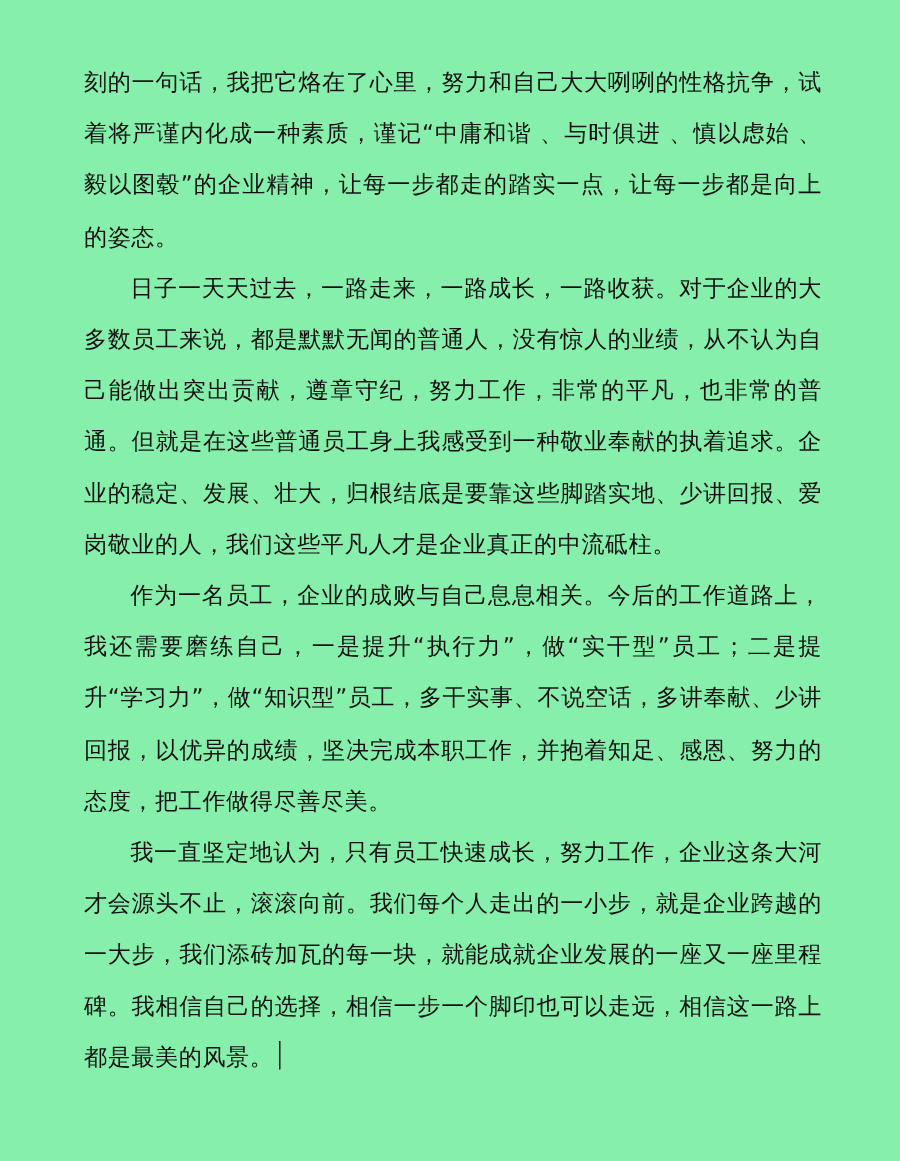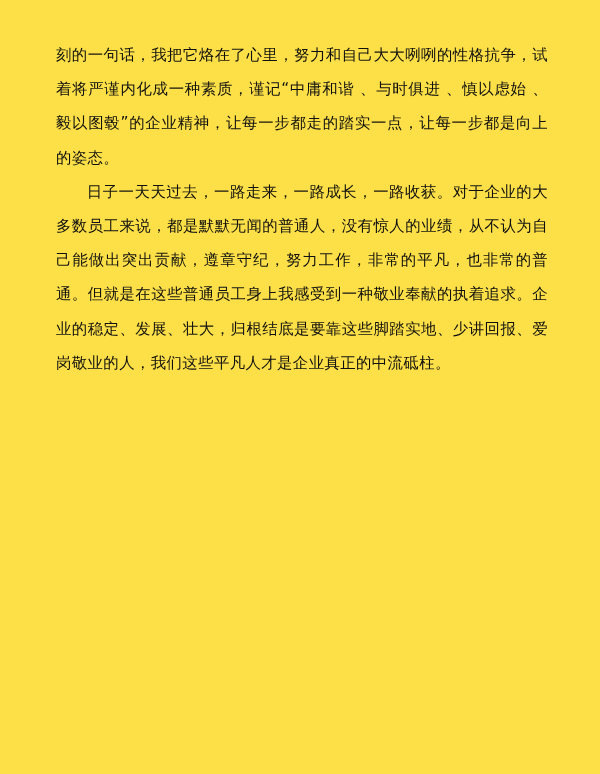--- a/index.html
+++ b/index.html
@@ -10,21 +10,21 @@
   body {
     width: 600px;
     height: 774px;
     overflow: hidden;
     font-family: "DejaVu Sans", sans-serif;
   }
   .page {
     position: relative;
     width: 600px;
     height: 774px;
-    background: #fde047;
+    background: #86efac;
     box-sizing: border-box;
     padding: 38px 52px 0 56px;
   }
   .doc-body {
     color: #101010;
     font-size: 15.4px;
     line-height: 34.2px;
     text-align: justify;
     text-justify: inter-ideograph;
     letter-spacing: 0.4px;
@@ -49,14 +49,16 @@
     margin-left: 4px;
   }
 </style>
 </head>
 <body>
 
 <div class="page">
   <div class="doc-body">
     <p class="para first">刻的一句话，我把它烙在了心里，努力和自己大大咧咧的性格抗争，试着将严谨内化成一种素质，谨记“中庸和谐 、与时俱进 、慎以虑始 、毅以图毂”的企业精神，让每一步都走的踏实一点，让每一步都是向上的姿态。</p>
     <p class="para">日子一天天过去，一路走来，一路成长，一路收获。对于企业的大多数员工来说，都是默默无闻的普通人，没有惊人的业绩，从不认为自己能做出突出贡献，遵章守纪，努力工作，非常的平凡，也非常的普通。但就是在这些普通员工身上我感受到一种敬业奉献的执着追求。企业的稳定、发展、壮大，归根结底是要靠这些脚踏实地、少讲回报、爱岗敬业的人，我们这些平凡人才是企业真正的中流砥柱。</p>
+    <p class="para">作为一名员工，企业的成败与自己息息相关。今后的工作道路上，我还需要磨练自己，一是提升“执行力”，做“实干型”员工；二是提升“学习力”，做“知识型”员工，多干实事、不说空话，多讲奉献、少讲回报，以优异的成绩，坚决完成本职工作，并抱着知足、感恩、努力的态度，把工作做得尽善尽美。</p>
+    <p class="para"><span>我一直坚定地认为，只有员工快速成长，努力工作，企业这条大河才会源头不止，滚滚向前。我们每个人走出的一小步，就是企业跨越的一大步，我们添砖加瓦的每一块，就能成就企业发展的一座又一座里程碑。我相信自己的选择，相信一步一个脚印也可以走远，相信这一路上都是最美的风景。</span><span class="caret"></span></p>
   </div>
 </div>
 
 </body></html>

